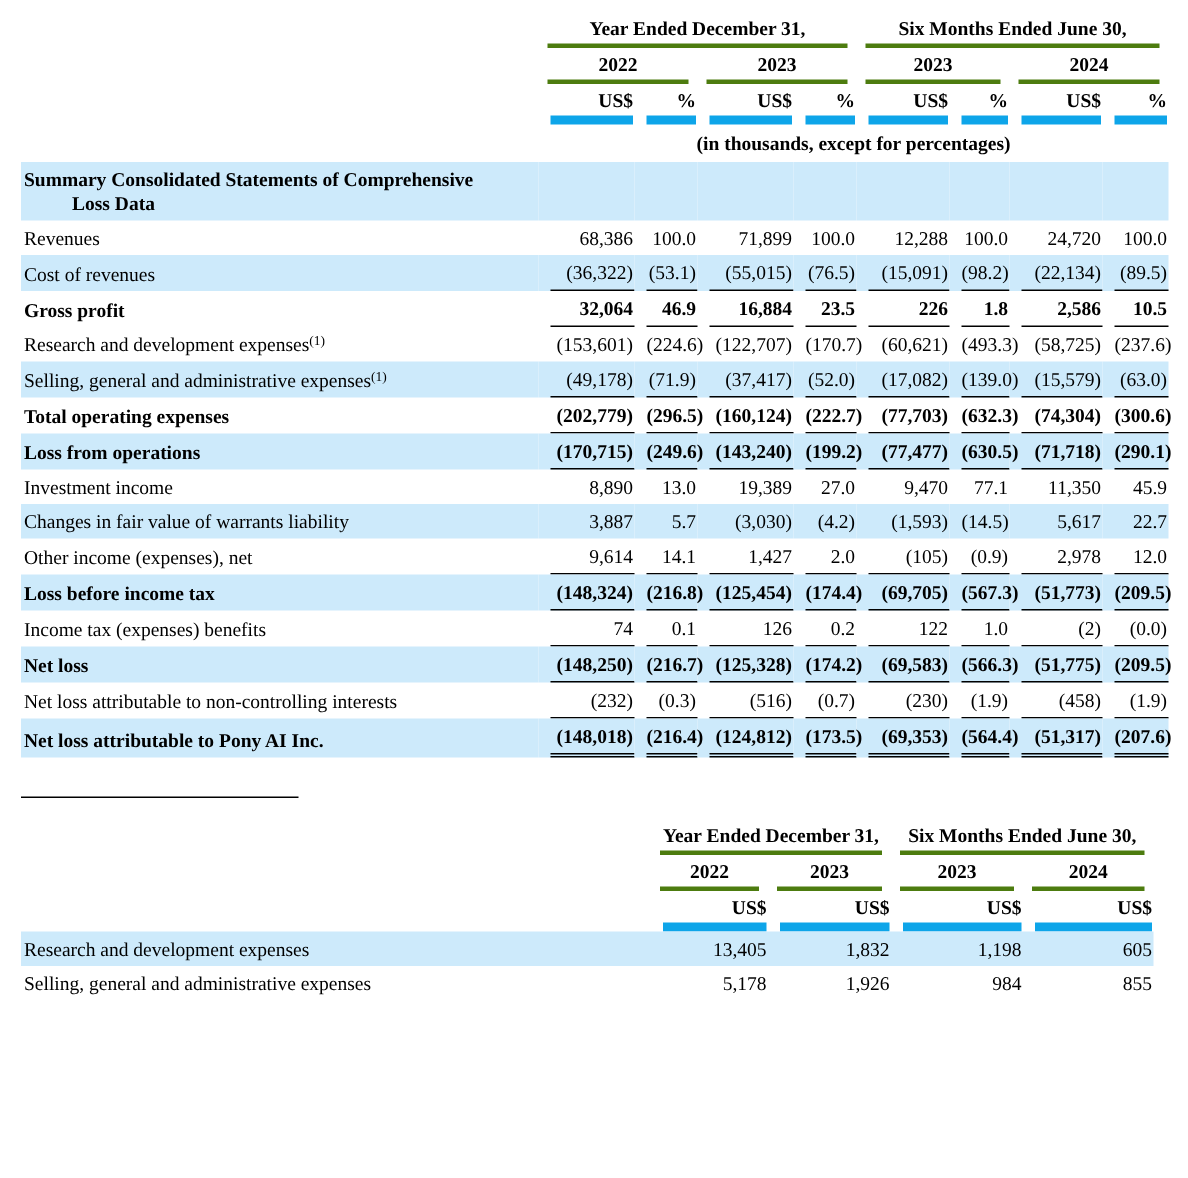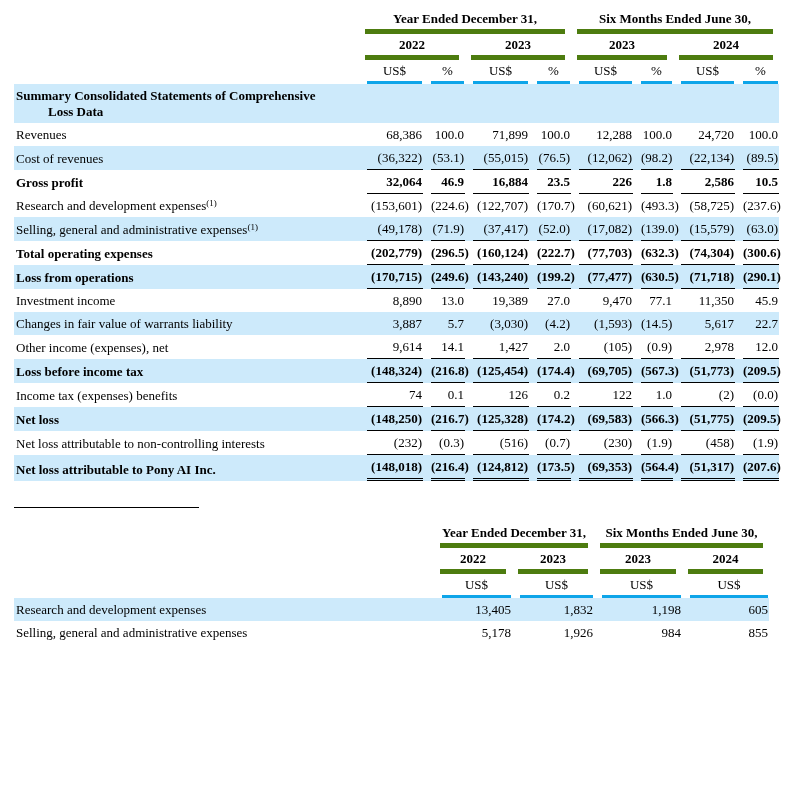--- a/index.html
+++ b/index.html
@@ -11,27 +11,27 @@
   }
   .page { padding: 8px 13px 0 14px; }
 
   table.fintable { border-collapse: collapse; table-layout: fixed; }
   #t1 { width: 765px; }
   #t2 { width: 755px; margin-top: 14px; }
   td { padding: 0; vertical-align: bottom; }
 
   
   .gdiv {
-    margin: 0 6px; border-bottom: 5px solid #4d7c0f;
+    margin: 0 6px; border-bottom: 3px solid #4d7c0f;
     text-align: center; font-weight: bold;
     padding: 3px 0 2px; line-height: 16px; white-space: nowrap;
   }
   .udiv {
-    margin-left: 8px; margin-right: 1px; border-bottom: 3px solid #0ea5e9;
-    text-align: center; font-weight: normal;
+    margin-left: 8px; margin-right: 1px; border-bottom: 6px solid #0ea5e9;
+    text-align: right; font-weight: bold;
     padding: 3px 0 2px; line-height: 16px;
   }
   .snote { text-align: center; font-weight: bold; padding: 5px 0 4px; line-height: 16px; }
 
   
   .cin {
     margin-left: 8px; text-align: right;
     padding: 4px 1px 3px 0; line-height: 16px; min-height: 16px;
     white-space: nowrap;
   }
@@ -111,20 +111,26 @@
           <td colspan="1">
             <div class="udiv">%</div>
           </td>
           <td colspan="1">
             <div class="udiv">US$</div>
           </td>
           <td colspan="1">
             <div class="udiv">%</div>
           </td>
         </tr>
+        <tr>
+          <td></td>
+          <td colspan="8">
+            <div class="snote">(in thousands, except for percentages)</div>
+          </td>
+        </tr>
       </thead>
       <tbody>
         <tr class="shaded bold">
           <td>
             <div class="lab">Summary Consolidated Statements of Comprehensive<span class="cont">Loss Data</span></div>
           </td>
           <td>
             <div class="cin"></div>
           </td>
           <td>
@@ -188,21 +194,21 @@
           <td>
             <div class="cin u">(53.1)</div>
           </td>
           <td>
             <div class="cin u">(55,015)</div>
           </td>
           <td>
             <div class="cin u">(76.5)</div>
           </td>
           <td>
-            <div class="cin u">(12,062)</div>
+            <div class="cin u">(15,091)</div>
           </td>
           <td>
             <div class="cin u">(98.2)</div>
           </td>
           <td>
             <div class="cin u">(22,134)</div>
           </td>
           <td>
             <div class="cin u">(89.5)</div>
           </td>

